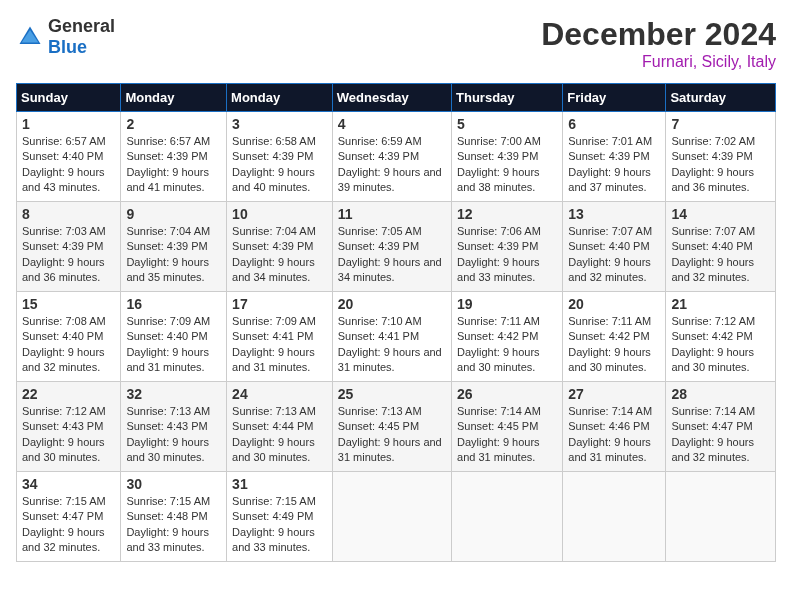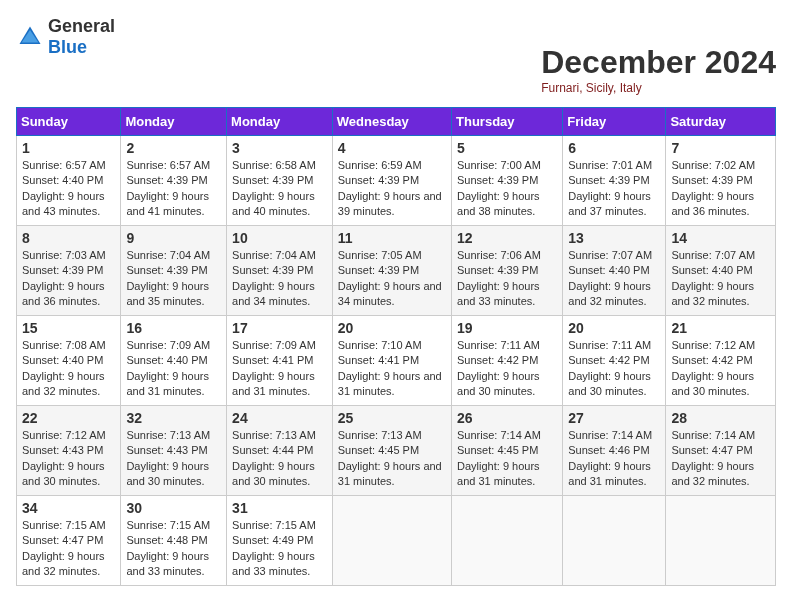--- a/index.html
+++ b/index.html
@@ -19,38 +19,38 @@
     .logo {
       display: flex;
       align-items: center;
       gap: 4px;
     }
     .logo-icon {
       width: 28px;
       height: 28px;
     }
     .title-area {
-      margin-top: 28px;
+      text-align: right;
     }
     .main-title {
       font-size: 32px;
       font-weight: bold;
       color: #333;
     }
     .subtitle {
-      font-size: 12px;
-      color: #7f1d1d;
+      font-size: 16px;
+      color: #a21caf;
     }
     .calendar-table {
       width: 100%;
       border-collapse: collapse;
       font-size: 11px;
     }
     .calendar-table thead th {
-      background-color: #6d28d9;
+      background-color: #0f172a;
       color: #fff;
       padding: 6px 4px;
       text-align: left;
       font-size: 13px;
       font-weight: bold;
       border: 1px solid #1a6fc4;
     }
     .calendar-table tbody td {
       border: 1px solid #ccc;
       vertical-align: top;

